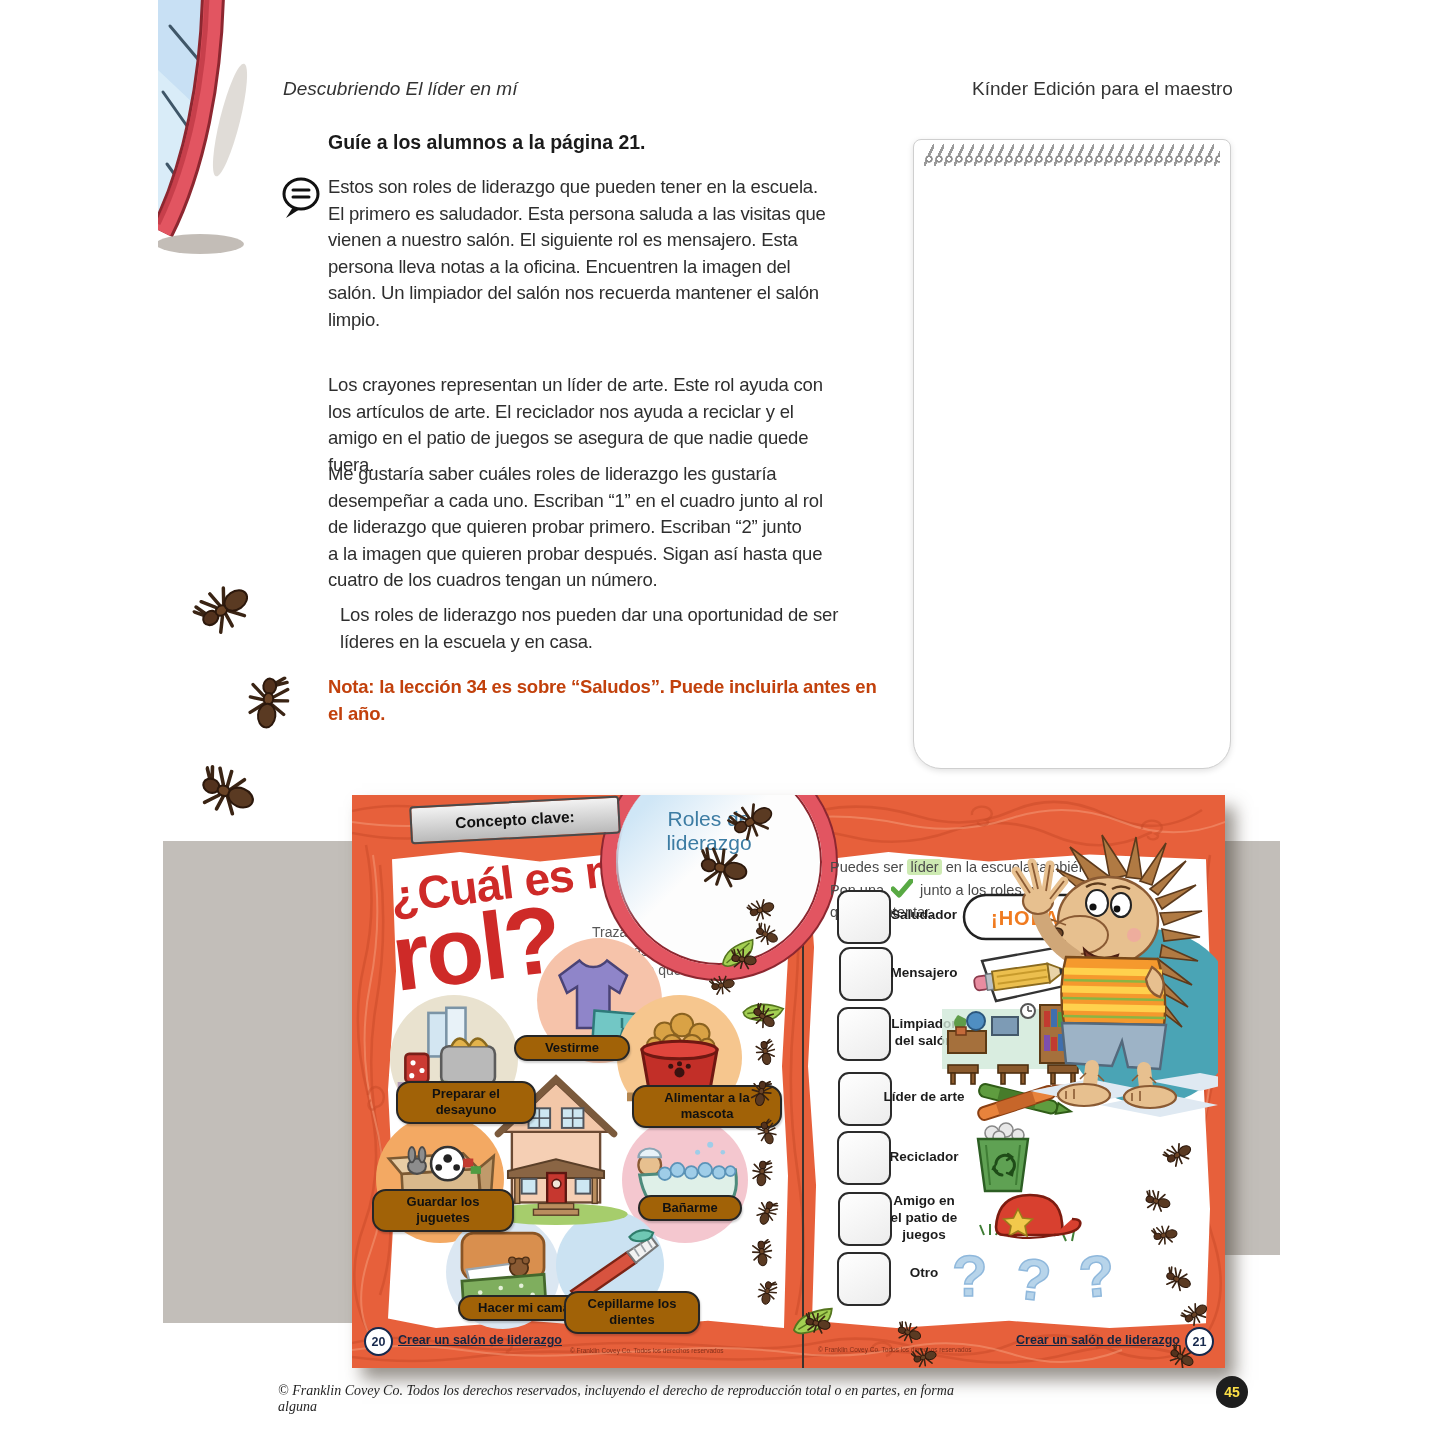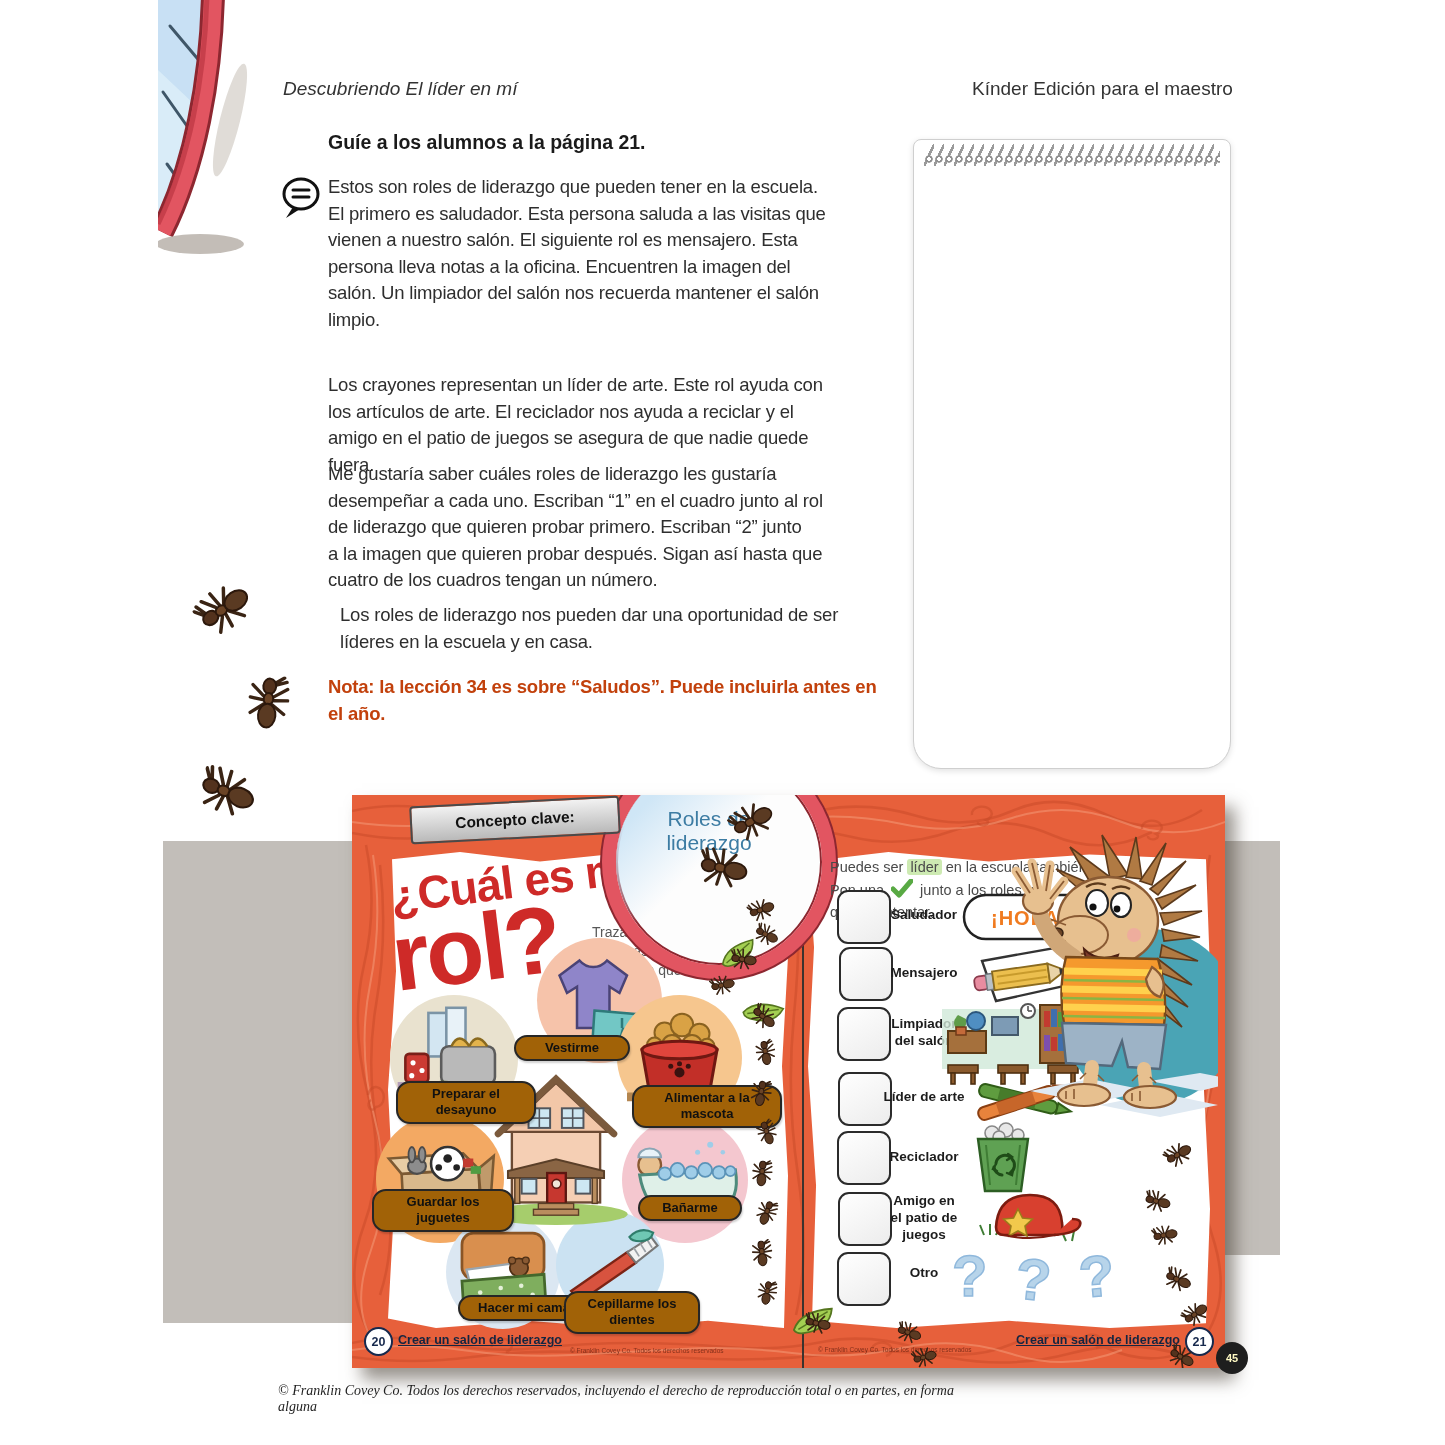--- a/index.html
+++ b/index.html
@@ -104,22 +104,22 @@
 
   
   #character{position:absolute;left:648px;top:34px;z-index:5;}
 
   
   .ant,.leaf{position:absolute;z-index:7;}
 
   
   #footer-copy{left:278px;top:1383px;width:680px;font-family:"Liberation Serif",serif;
      font-style:italic;font-size:14px;color:#1f1f1f;z-index:4;}
-  #page-badge{left:1216px;top:1342px;width:32px;height:32px;border-radius:50%;background:#1e1e1e;
-     color:#fef9c3;font-size:11px;font-weight:bold;display:flex;align-items:center;justify-content:center;z-index:4;}
+  #page-badge{left:1216px;top:1376px;width:32px;height:32px;border-radius:50%;background:#1e1e1e;
+     color:#fde047;font-size:14px;font-weight:bold;display:flex;align-items:center;justify-content:center;z-index:4;}
 </style>
 </head>
 <body>
 
 <svg width="0" height="0" style="position:absolute">
   <defs>
     <g id="sym-ant">
       <g stroke="#3a2414" stroke-width="2.4" fill="none" stroke-linecap="round">
         <path d="M15,11 L9,2 M18,11 L17,1 M21,12 L27,3 M15,19 L8,27 M18,19 L17,28 M21,18 L28,27 M6,12 L1,5 M7,11 L4,3"></path>
       </g>

